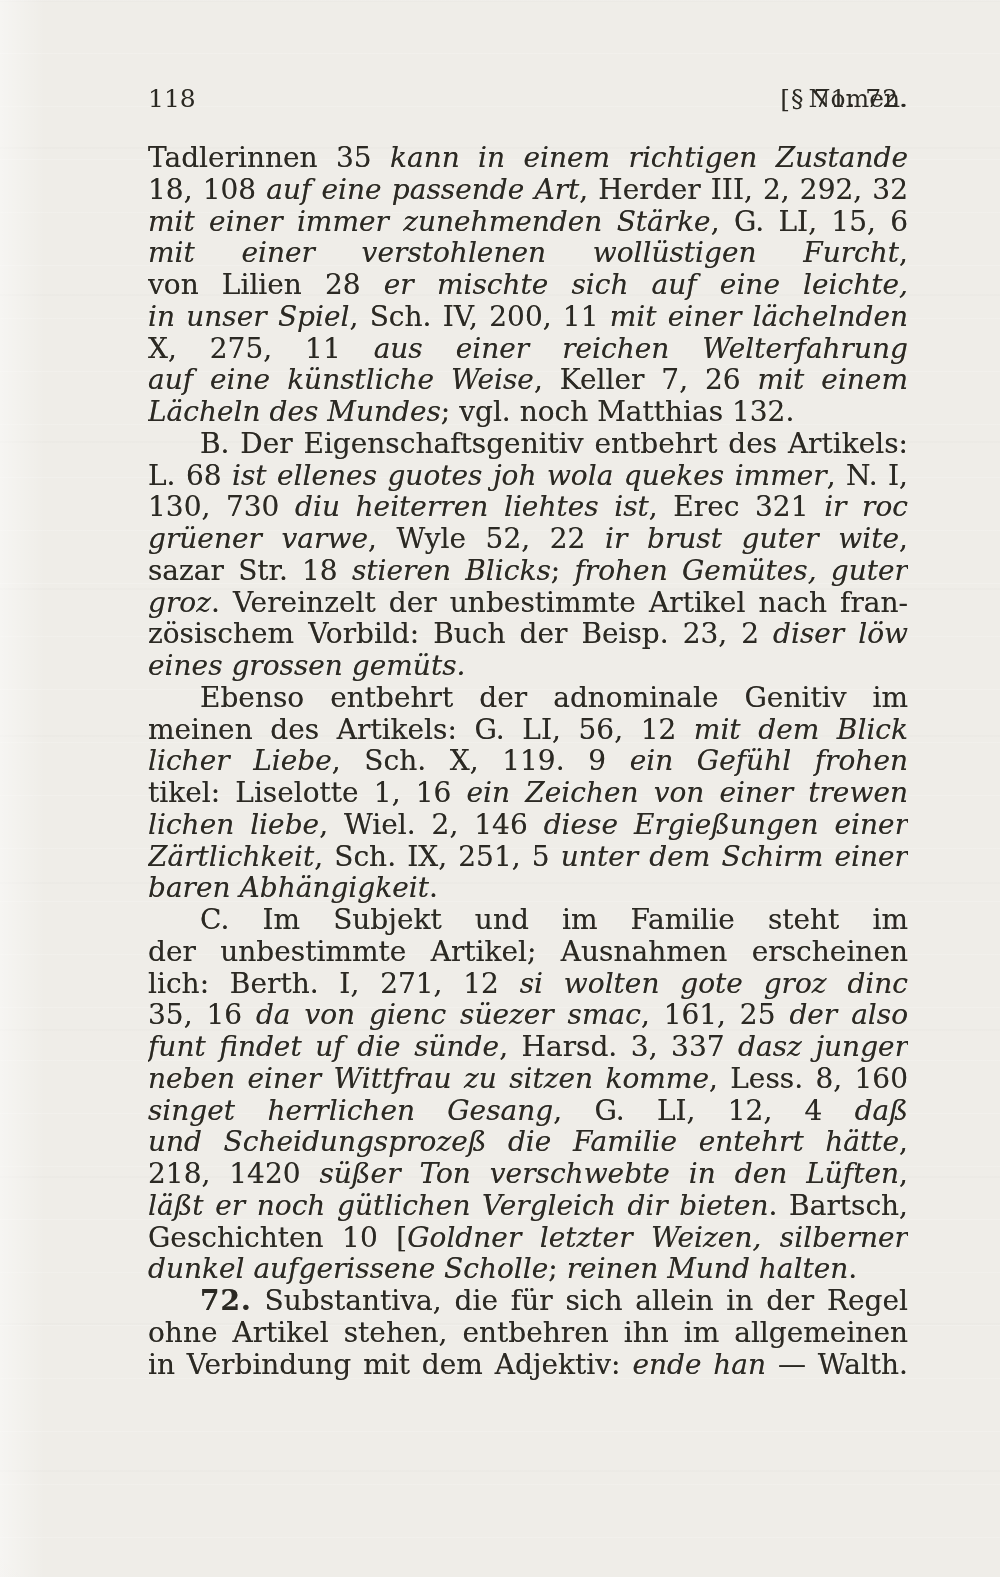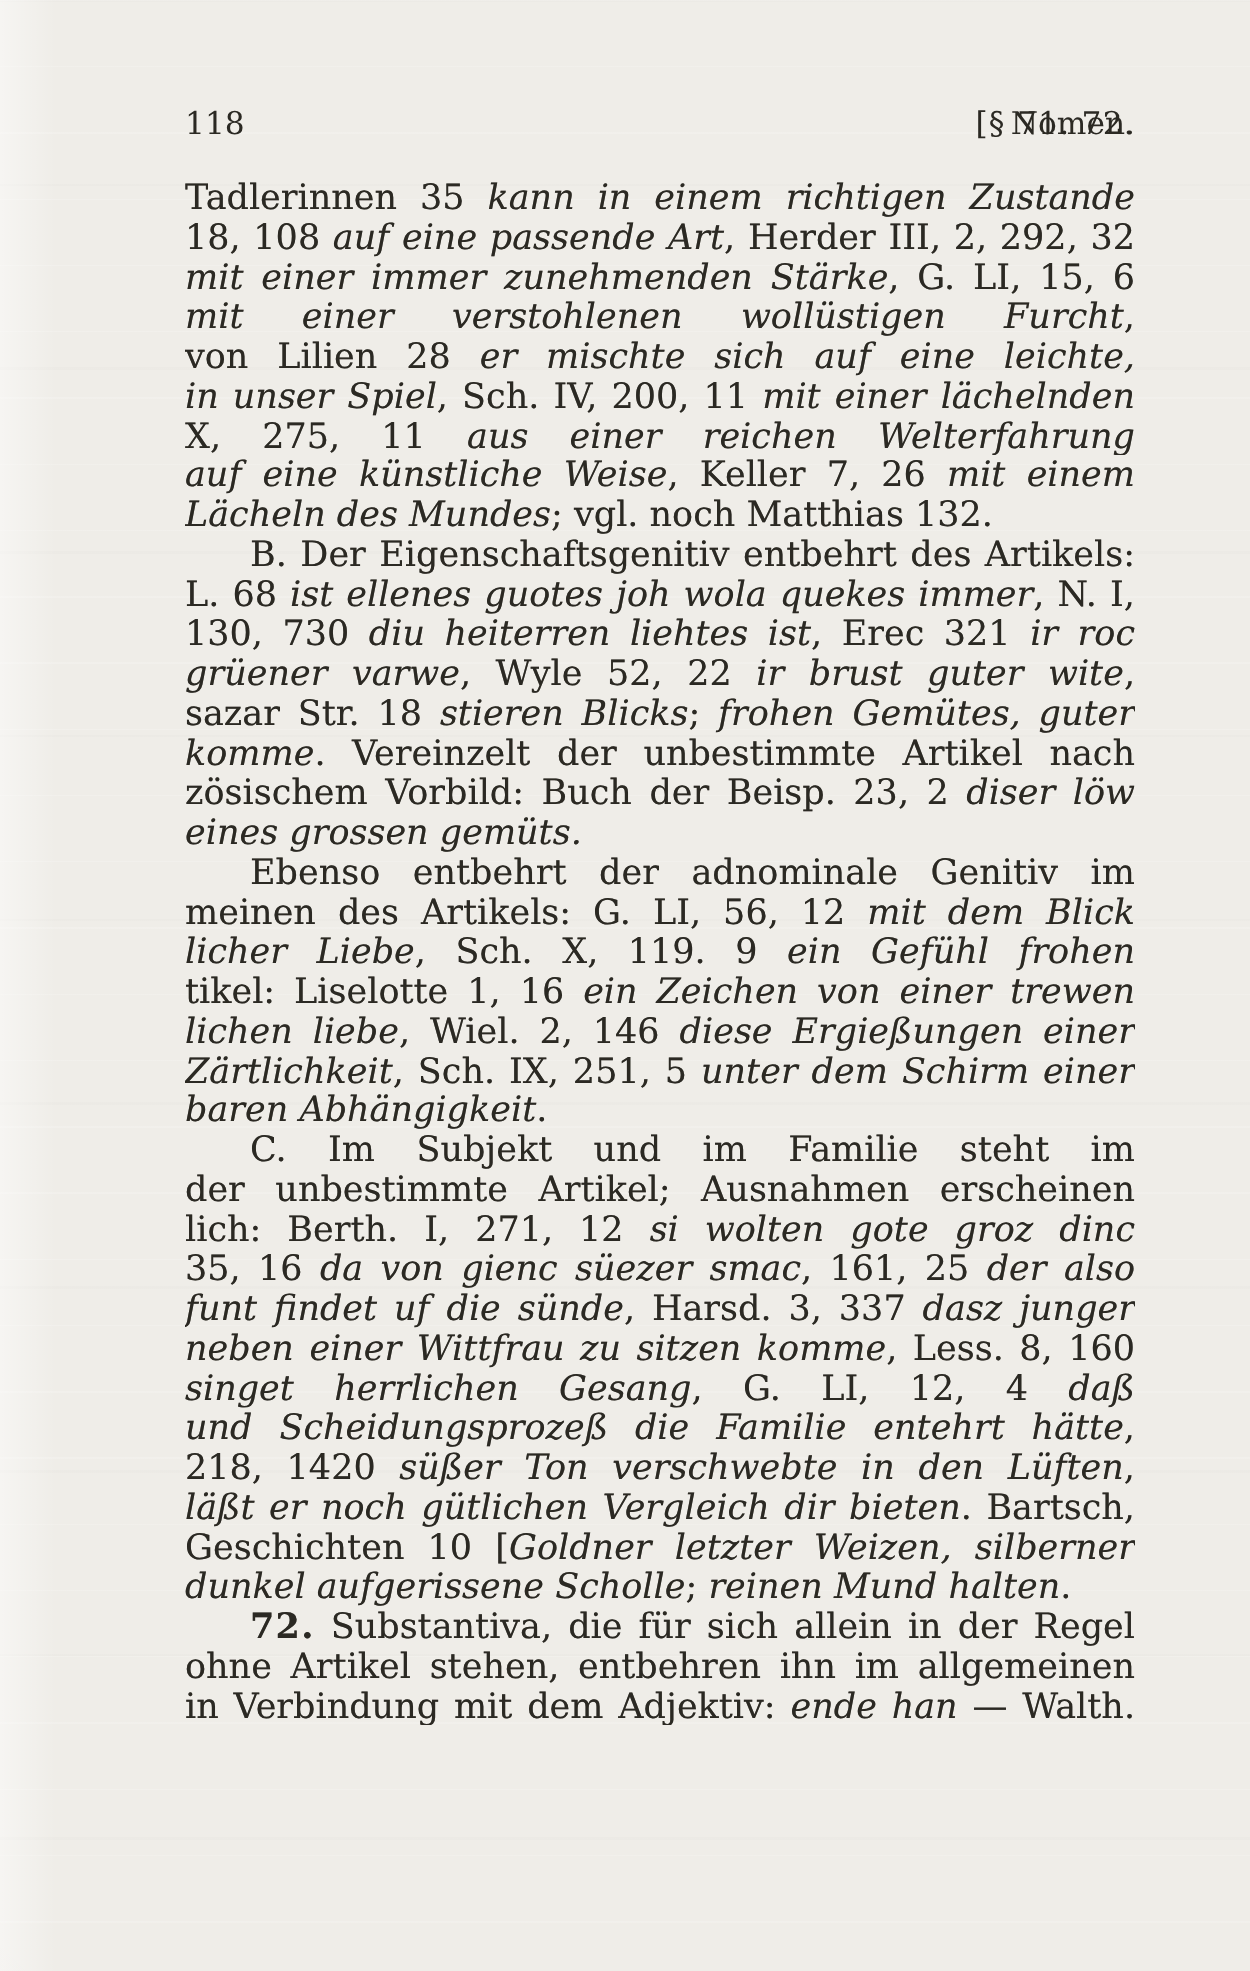--- a/index.html
+++ b/index.html
@@ -70,21 +70,21 @@
       <div class="line just"><span>von Lilien 28 </span><span class="it">er mischte sich auf eine leichte, fröhliche Art</span></div>
       <div class="line just"><span class="it">in unser Spiel</span><span>, Sch. IV, 200, 11 </span><span class="it">mit einer lächelnden Miene</span><span>,</span></div>
       <div class="line just"><span>X, 275, 11 </span><span class="it">aus einer reichen Welterfahrung geschöpft</span><span>, 279, 14</span></div>
       <div class="line just"><span class="it">auf eine künstliche Weise</span><span>, Keller 7, 26 </span><span class="it">mit einem fortwährenden</span></div>
       <div class="line"><span class="it">Lächeln des Mundes</span><span>; vgl. noch Matthias 132.</span></div>
       <div class="line just indent"><span>B. Der Eigenschaftsgenitiv entbehrt des Artikels: O.</span></div>
       <div class="line just"><span>L. 68 </span><span class="it">ist ellenes guotes joh wola quekes immer</span><span>, N. I,</span></div>
       <div class="line just"><span>130, 730 </span><span class="it">diu heiterren liehtes ist</span><span>, Erec 321 </span><span class="it">ir roc was</span></div>
       <div class="line just"><span class="it">grüener varwe</span><span>, Wyle 52, 22 </span><span class="it">ir brust guter wite</span><span>, Heine, Bel-</span></div>
       <div class="line just"><span>sazar Str. 18 </span><span class="it">stieren Blicks</span><span>; </span><span class="it">frohen Gemütes, guter Laune</span></div>
-      <div class="line just"><span class="it">komme</span><span>. Vereinzelt der unbestimmte Artikel nach fran-</span></div>
+      <div class="line just"><span class="it">groz</span><span>. Vereinzelt der unbestimmte Artikel nach fran-</span></div>
       <div class="line just"><span>zösischem Vorbild: Buch der Beisp. 23, 2 </span><span class="it">diser löw war</span></div>
       <div class="line"><span class="it">eines grossen gemüts.</span></div>
       <div class="line just indent"><span>Ebenso entbehrt der adnominale Genitiv im allge-</span></div>
       <div class="line just"><span>meinen des Artikels: G. LI, 56, 12 </span><span class="it">mit dem Blick jugend-</span></div>
       <div class="line just"><span class="it">licher Liebe</span><span>, Sch. X, 119. 9 </span><span class="it">ein Gefühl frohen Beifalls</span><span>, 123, 1</span></div>
       <div class="line just"><span>tikel: Liselotte 1, 16 </span><span class="it">ein Zeichen von einer trewen schwester-</span></div>
       <div class="line just"><span class="it">lichen liebe</span><span>, Wiel. 2, 146 </span><span class="it">diese Ergießungen einer glühenden</span></div>
       <div class="line just"><span class="it">Zärtlichkeit</span><span>, Sch. IX, 251, 5 </span><span class="it">unter dem Schirm einer schein-</span></div>
       <div class="line"><span class="it">baren Abhängigkeit</span><span>.</span></div>
       <div class="line just indent"><span>C. Im Subjekt und im Familie steht im allgemeinen</span></div>

